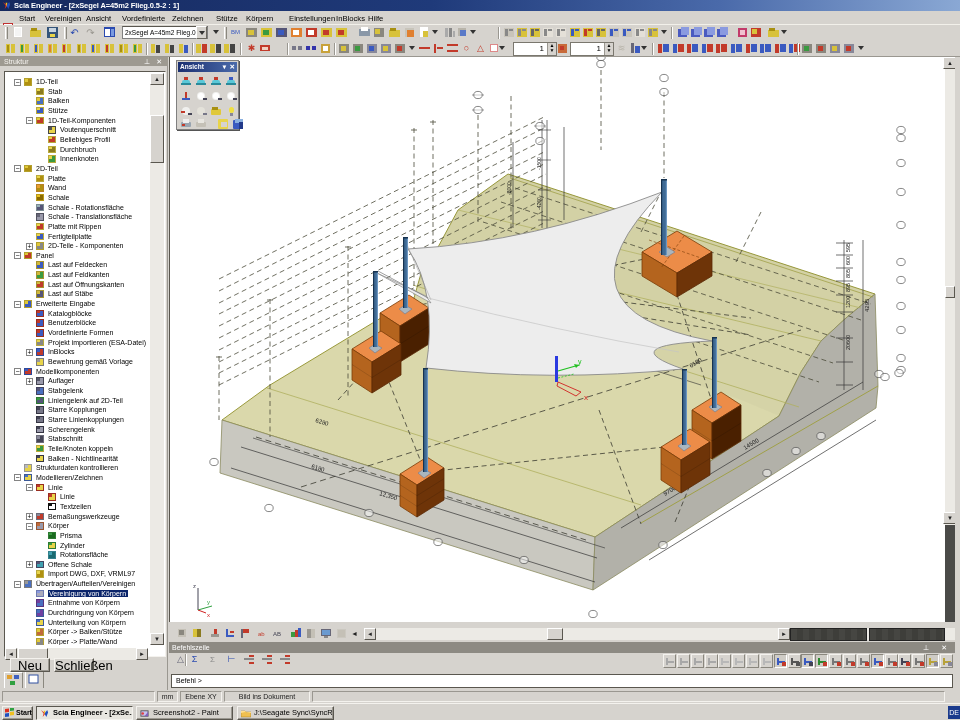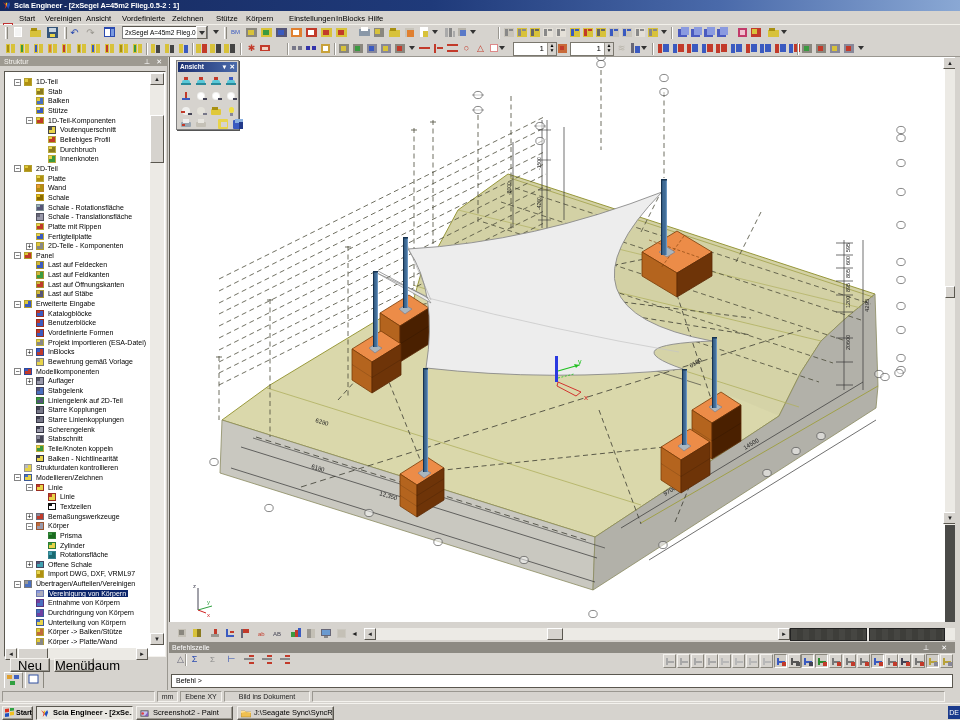--- a/index.html
+++ b/index.html
@@ -738,21 +738,21 @@
           <div id="tvthumb"></div>
           <div class="sbtn" style="left:0;bottom:0">▼</div>
         </div>
 </div>
 <div id="ths">
         <div class="sbtn" style="left:0;top:0;width:12px">◄</div>
         <div id="thumbh"></div>
         <div class="sbtn" style="right:0;top:0;width:12px">►</div>
       </div>
 <div class="btn" style="left:10px;top:601px;width:40px">Neu</div>
-<div class="btn" style="left:54px;top:601px;width:40px">Menübaum</div>
+<div class="btn" style="left:54px;top:601px;width:40px">Schließen</div>
 <div class="tab" style="left:4px;width:19px"><svg width="12" height="11" style="margin:2px">
           <rect x="0" y="0" width="5" height="4" fill="#e0a030"></rect>
           <rect x="7" y="0" width="5" height="4" fill="#4060c0"></rect>
           <rect x="3" y="6" width="5" height="4" fill="#30a040"></rect>
         </svg></div>
 <div class="tab" style="left:25px;width:19px;border-top:none;background:#d6d3ce"><svg width="12" height="11" style="margin:2px">
           <rect x="1" y="1" width="9" height="8" fill="#fff" stroke="#3050a0"></rect>
         </svg></div>
 </div>
 

